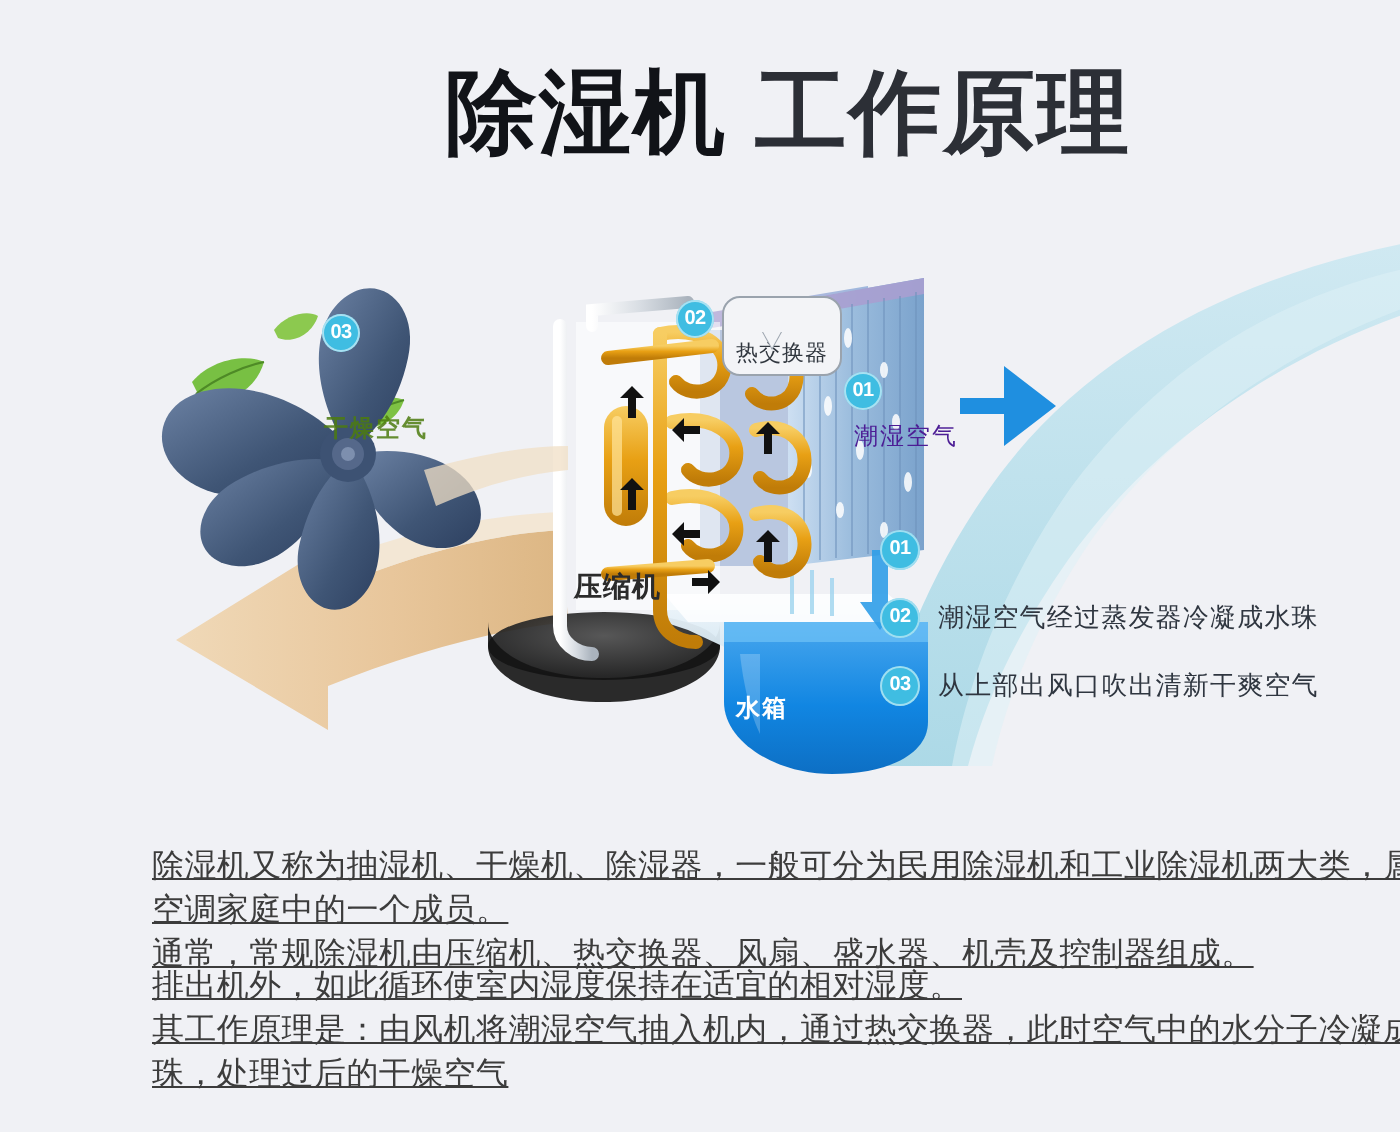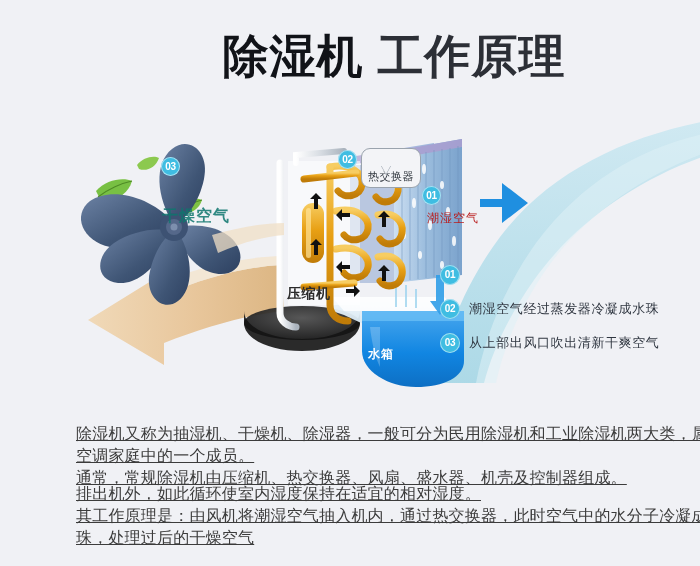--- a/index.html
+++ b/index.html
@@ -56,30 +56,30 @@
   
   .diag-label {
     position: absolute;
     font-size: 11px;
     line-height: 1;
     white-space: nowrap;
     font-family: "Liberation Sans", "DejaVu Sans", sans-serif;
   }
   .lbl-dry {
     left: 118px; top: 208px;
-    font-size: 16px;
-    color: #0f766e;
+    font-size: 12px;
+    color: #4d7c0f;
     font-weight: bold;
     letter-spacing: 1px;
     opacity: .85;
   }
   .lbl-humid {
     left: 383px; top: 212px;
     font-size: 12px;
-    color: #b91c1c;
+    color: #4c1d95;
     letter-spacing: 1px;
   }
   .lbl-compressor {
     left: 243px; top: 286px;
     font-size: 14px;
     color: #2b2b2b;
     font-weight: bold;
     letter-spacing: .5px;
   }
   .lbl-tank {

